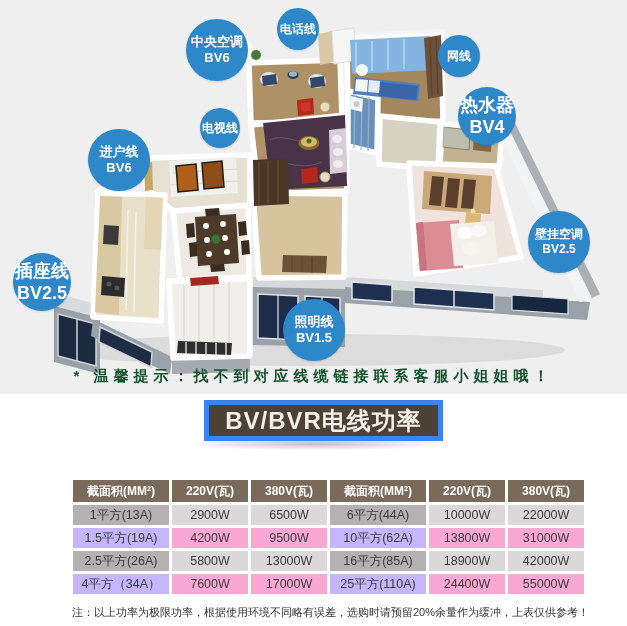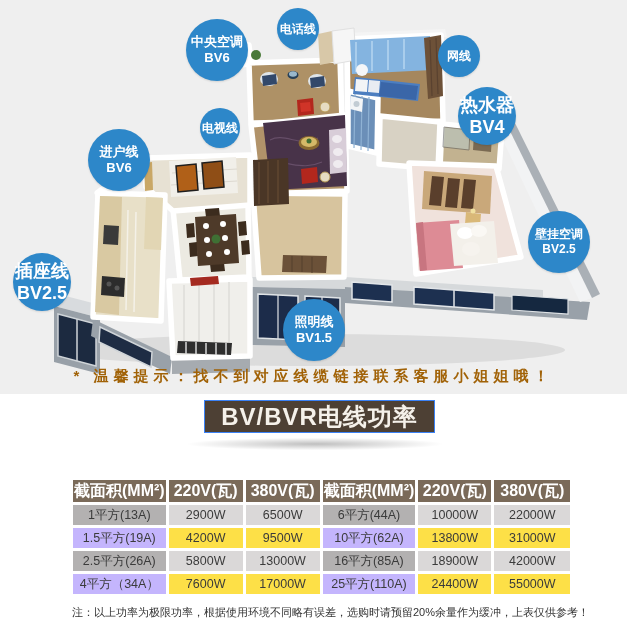--- a/index.html
+++ b/index.html
@@ -13,37 +13,37 @@
           display:flex;flex-direction:column;align-items:center;justify-content:center;
           text-align:center;line-height:1.25;font-weight:600;box-shadow:0 1px 2px rgba(0,0,0,0.12);}
   .bubble span{white-space:nowrap;}
   .b-large{width:62px;height:62px;font-size:13px;}
   .b-med{width:58px;height:58px;font-size:18px;}
   .b-small{width:42px;height:42px;font-size:12px;}
   .b-tiny{width:40px;height:40px;font-size:12px;}
   .b-wide{width:62px;height:62px;font-size:12px;}
 
   .tip-line{position:absolute;left:0;top:367px;width:627px;z-index:3;text-align:center;
-            color:#a16207;font-size:15px;font-weight:bold;letter-spacing:5px;white-space:nowrap;}
+            color:#14532d;font-size:15px;font-weight:bold;letter-spacing:5px;white-space:nowrap;}
 
   .title-box{position:absolute;left:204px;top:400px;width:229px;height:31px;z-index:2;
-             background:#4d4034;border:1px solid #3b82f6;color:#f5f1ea;
+             background:#4d4034;border:5px solid #3b82f6;color:#f5f1ea;
              display:flex;align-items:center;justify-content:center;
              font-size:24px;font-weight:600;letter-spacing:1px;white-space:nowrap;}
   .title-shadow{position:absolute;left:150px;top:436px;width:330px;height:16px;z-index:1;
                 background:radial-gradient(ellipse closest-side,rgba(0,0,0,0.25),rgba(0,0,0,0) 78%);}
 
   .power-table{position:absolute;left:70px;top:477px;z-index:2;border-collapse:separate;border-spacing:3px;}
-  .power-table th{background:#7a6a59;color:#ffffff;font-size:16px;font-weight:600;
-                  height:22px;text-align:center;padding:0 1px;white-space:nowrap;}
+  .power-table th{background:#7a6a59;color:#ffffff;font-size:12px;font-weight:600;
+                  height:22px;text-align:center;padding:0 14px;white-space:nowrap;}
   .power-table td{font-size:12.5px;color:#3b3b3b;height:20px;text-align:center;padding:0 2px;white-space:nowrap;}
   .power-table tr.odd td.c-label{background:#b3b1b1;}
   .power-table tr.even td.c-label{background:#c4b5fd;}
   .power-table tr.odd td.c-val{background:#dad8d8;}
-  .power-table tr.even td.c-val{background:#fde047;}
+  .power-table tr.even td.c-val{background:#f9a8d4;}
   .col-a{width:83px;} .col-b{width:74px;} .col-c{width:74px;}
   .col-d{width:83px;} .col-e{width:73px;} .col-f{width:76px;}
 
   .table-note{position:absolute;left:72px;top:605px;width:500px;z-index:2;
               font-size:11px;color:#333333;white-space:nowrap;}
 </style>
 </head>
 <body>
 
 <div class="stage">

